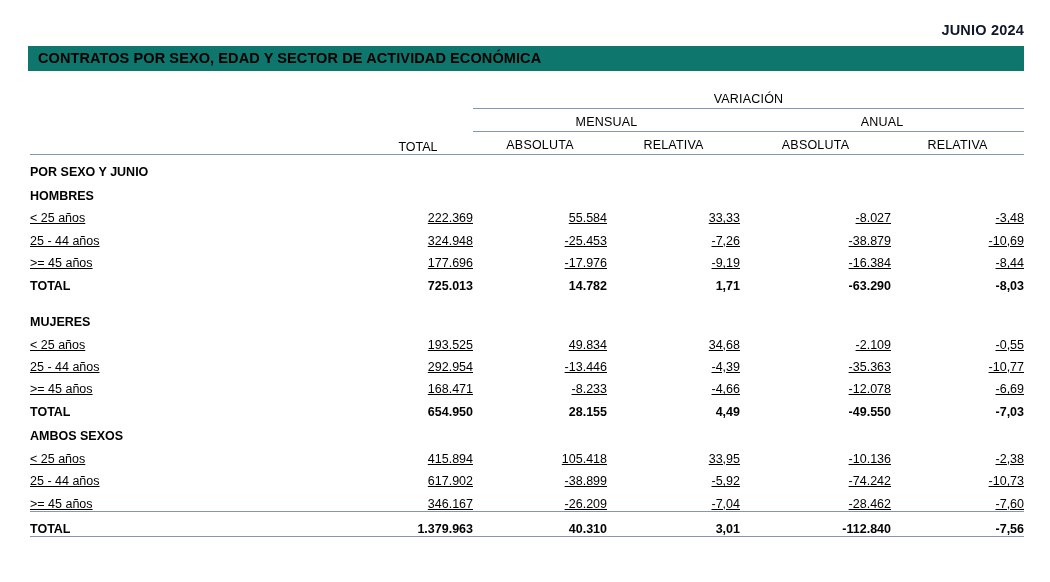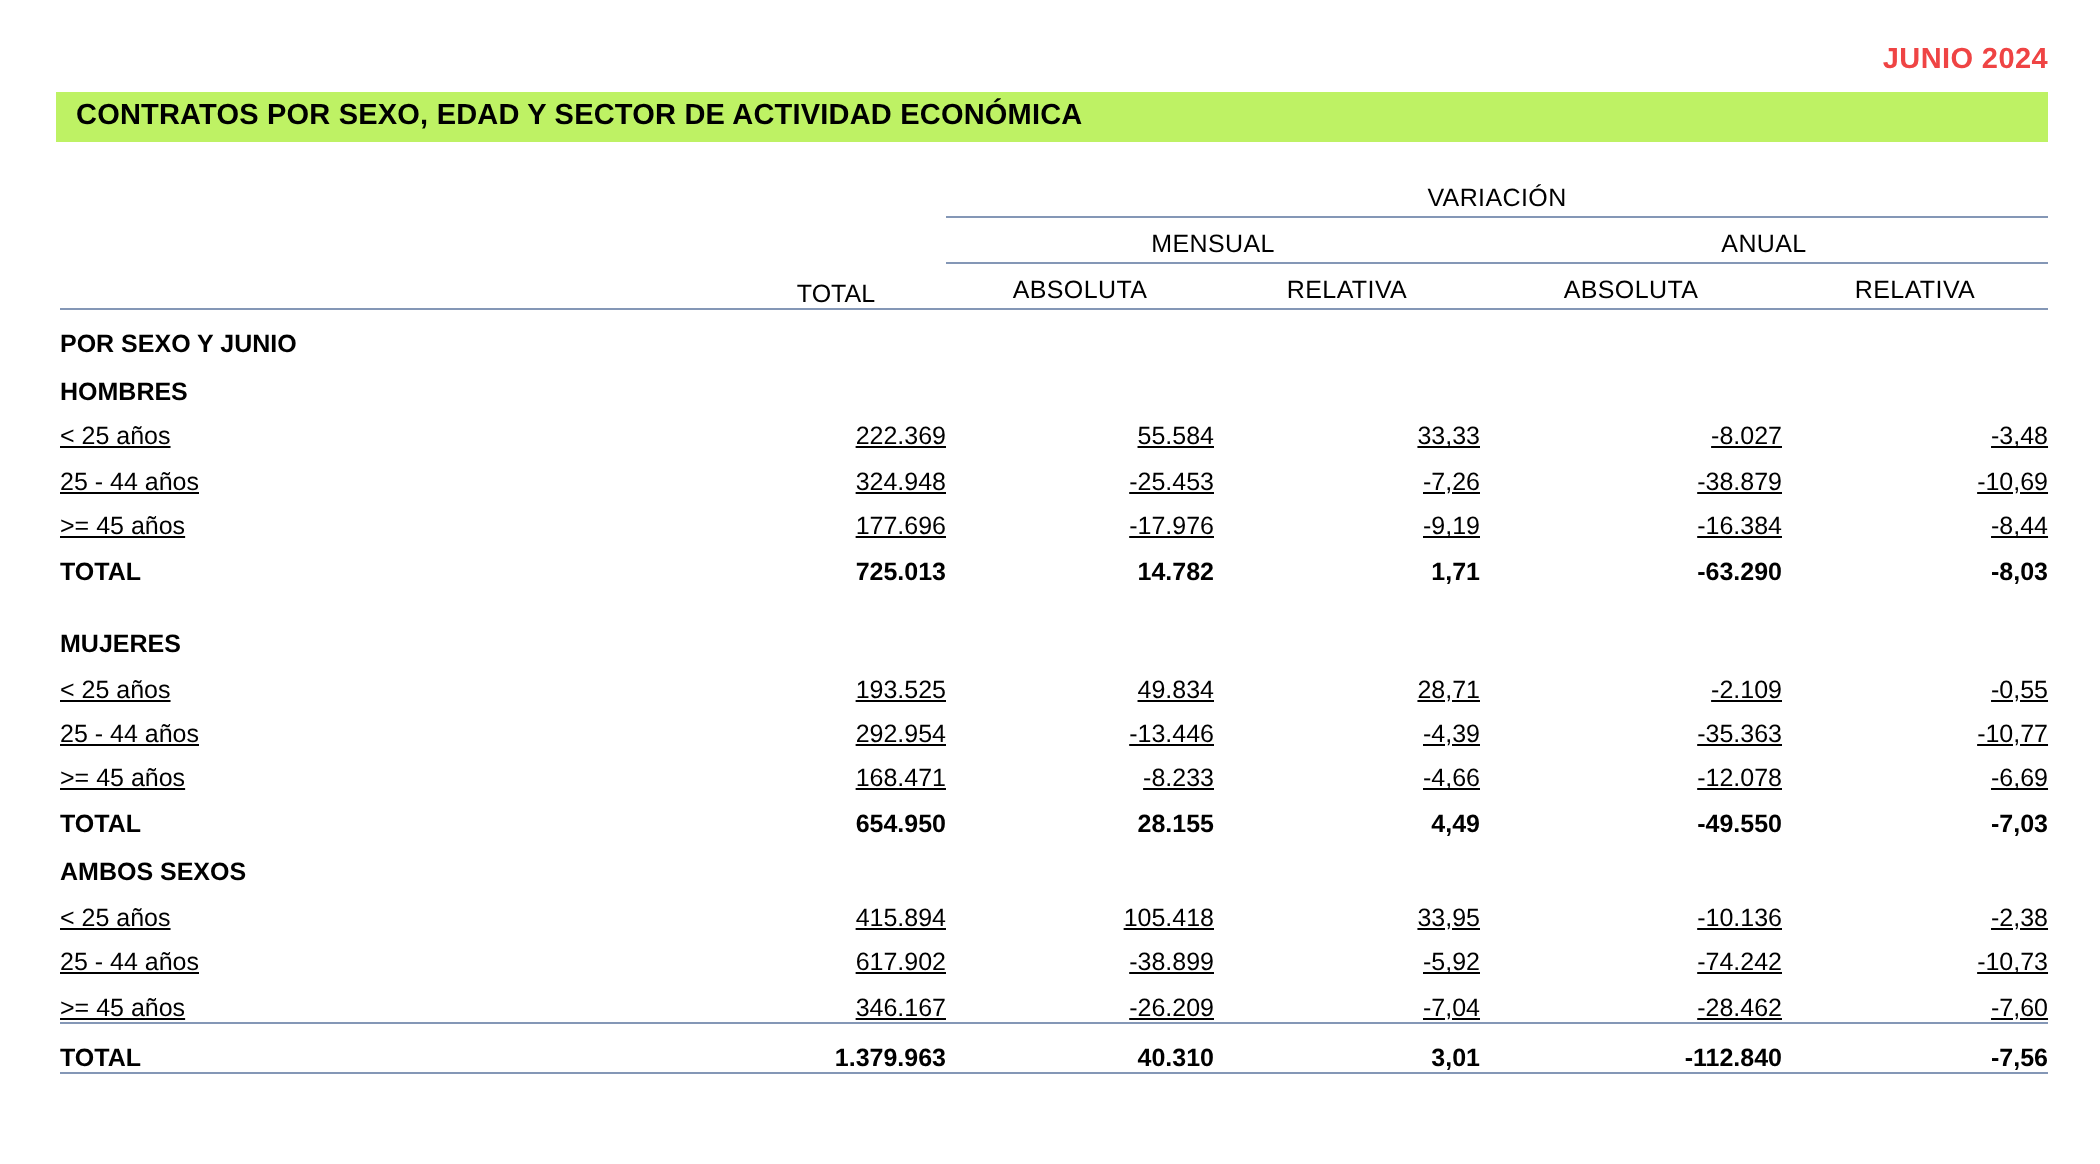--- a/index.html
+++ b/index.html
@@ -24,31 +24,31 @@
   
   .period {
     position: absolute;
     left: 30px;
     top: 22px;
     width: 994px;
     text-align: right;
     font-size: 14.5px;
     font-weight: bold;
     letter-spacing: 0.2px;
-    color: #ef4444;
+    color: #0f172a;
   }
 
   
   .title-bar {
     position: absolute;
     left: 28px;
     top: 46px;
     width: 996px;
     height: 25px;
-    background: #bef264;
+    background: #0f766e;
   }
   .title-bar .title-text {
     position: absolute;
     left: 10px;
     top: 0;
     line-height: 25px;
     font-size: 14.5px;
     font-weight: bold;
     letter-spacing: 0.1px;
     white-space: nowrap;
@@ -232,21 +232,21 @@
         <td class="num"></td>
           <td class="num"></td>
         <td class="num"></td>
           <td class="num"></td>
         <td class="num"></td>
       </tr>
       <tr class="data-row">
         <td class="row-label">&lt; 25 años</td>
         <td class="num">193.525</td>
         <td class="num">49.834</td>
-        <td class="num">28,71</td>
+        <td class="num">34,68</td>
         <td class="num">-2.109</td>
         <td class="num">-0,55</td>
       </tr>
       <tr class="data-row">
         <td class="row-label">25 - 44 años</td>
         <td class="num">292.954</td>
         <td class="num">-13.446</td>
         <td class="num">-4,39</td>
         <td class="num">-35.363</td>
         <td class="num">-10,77</td>

